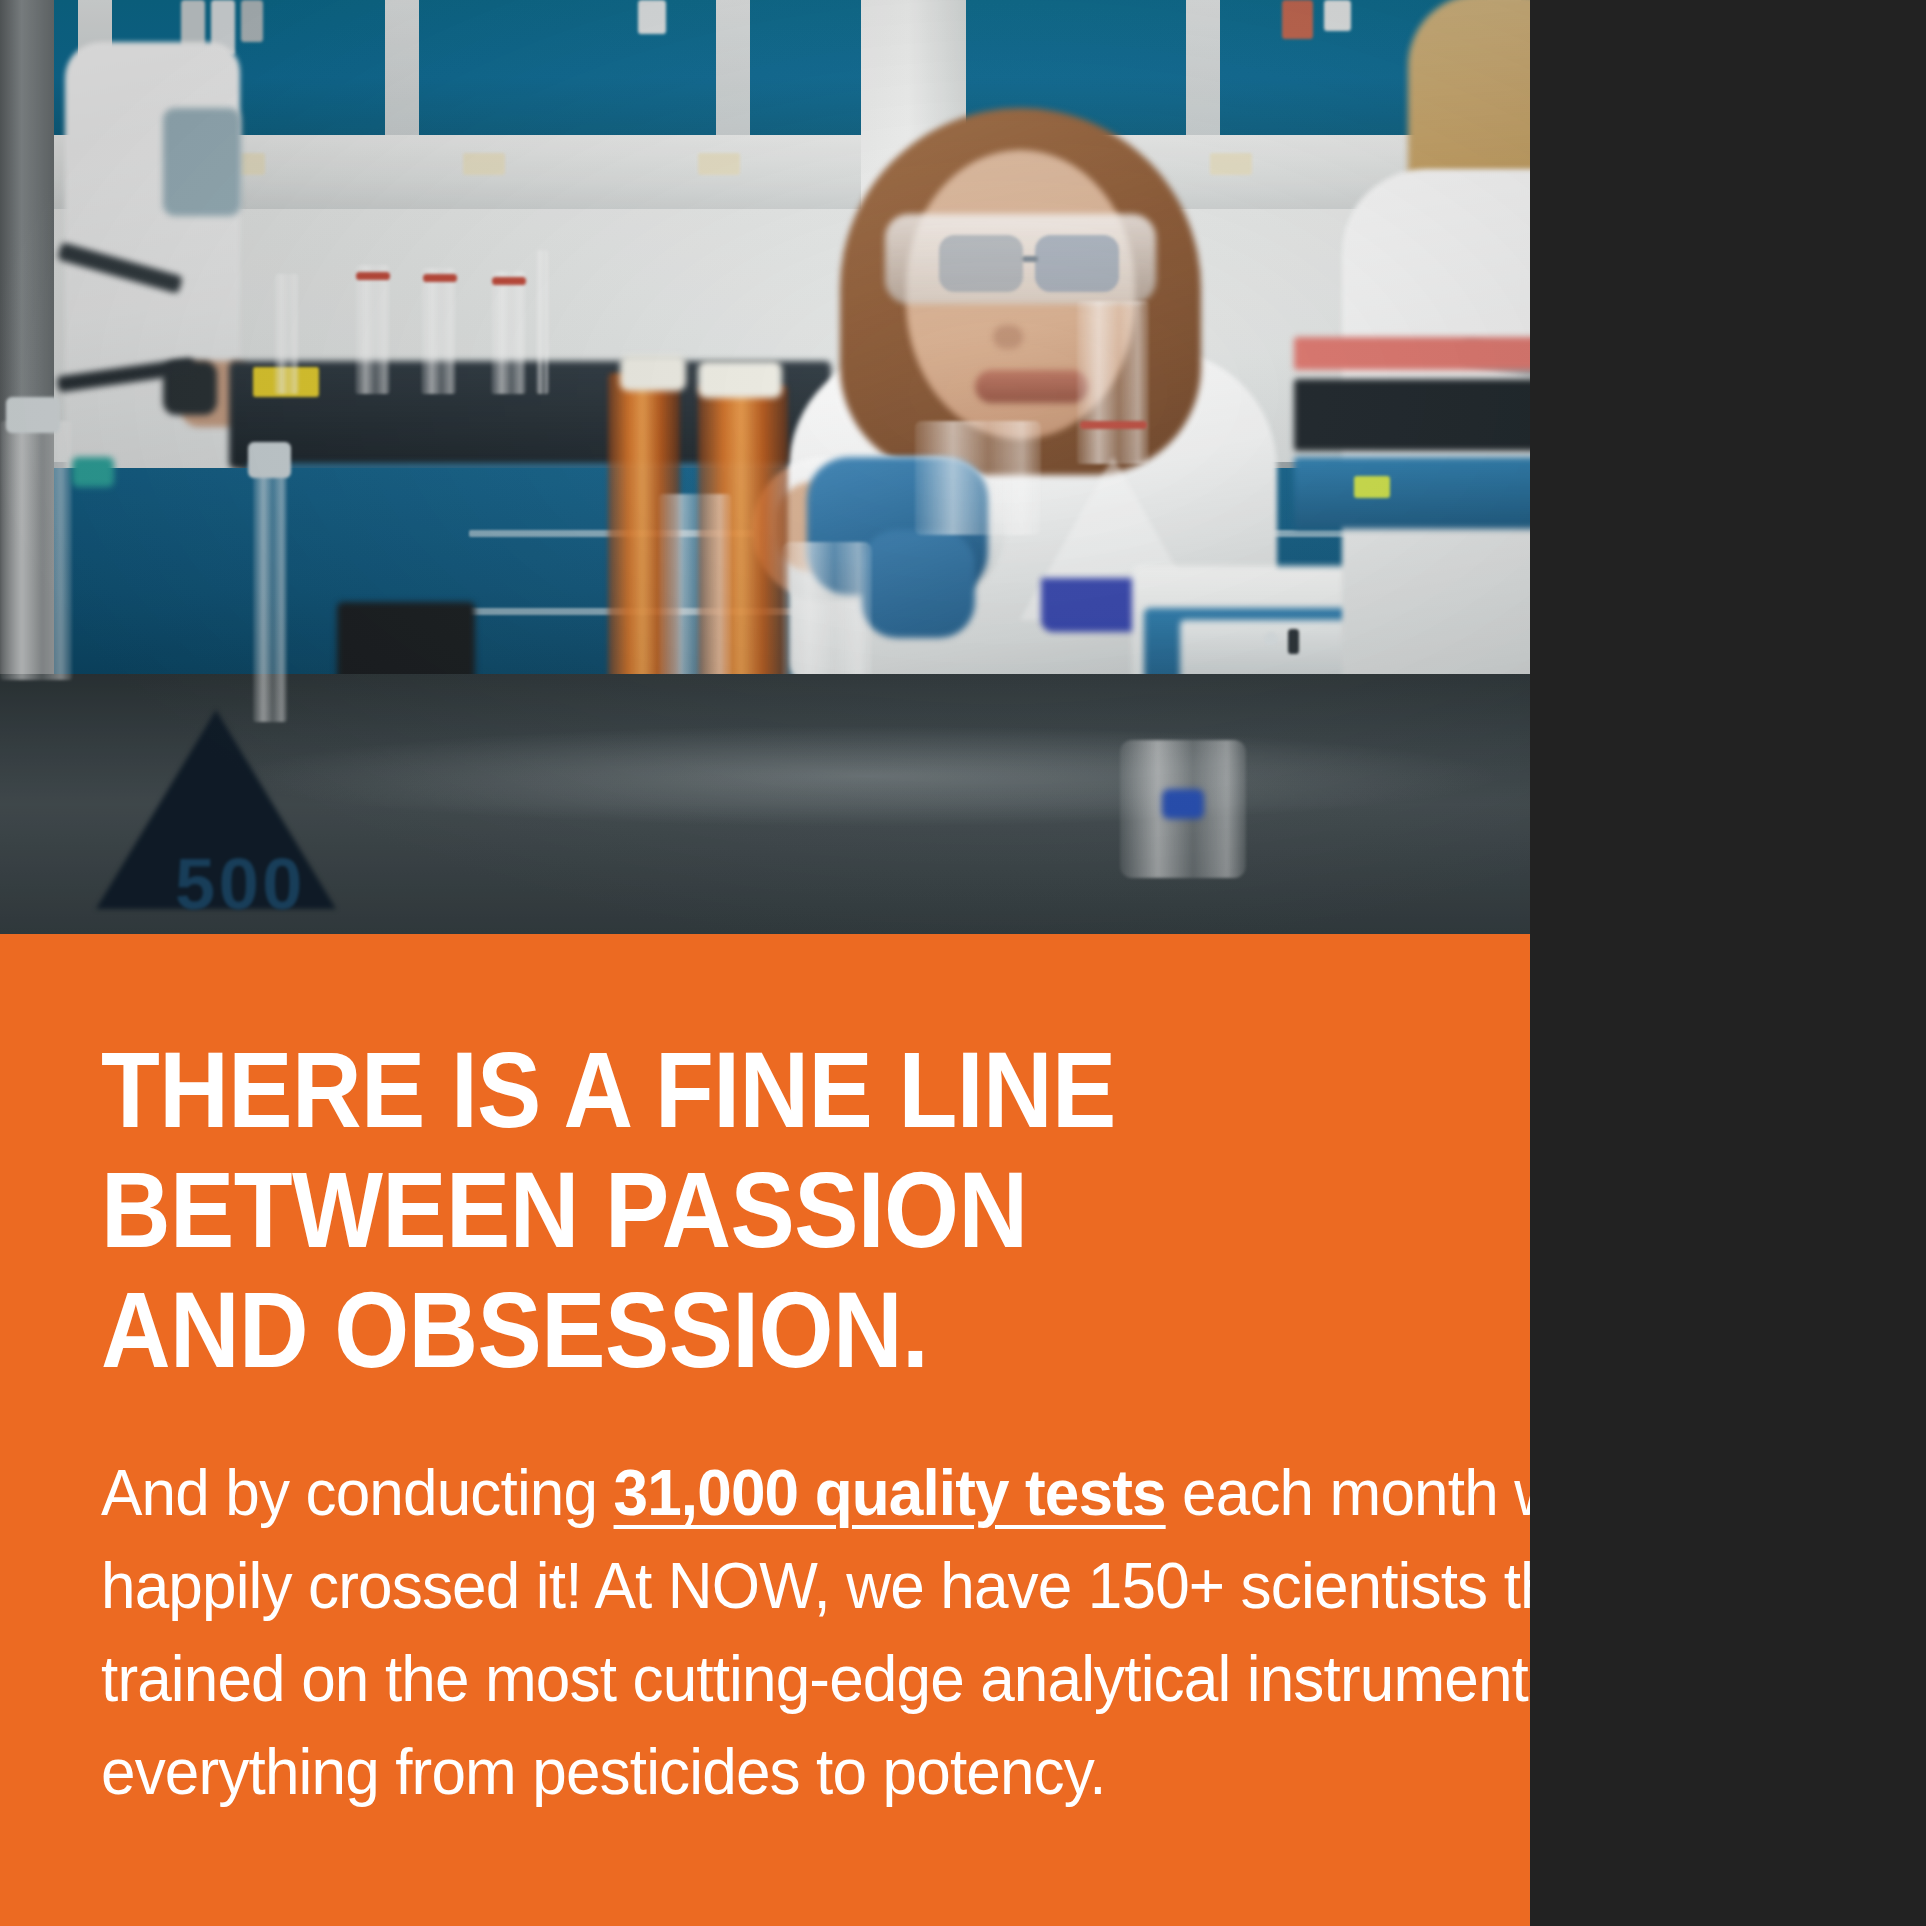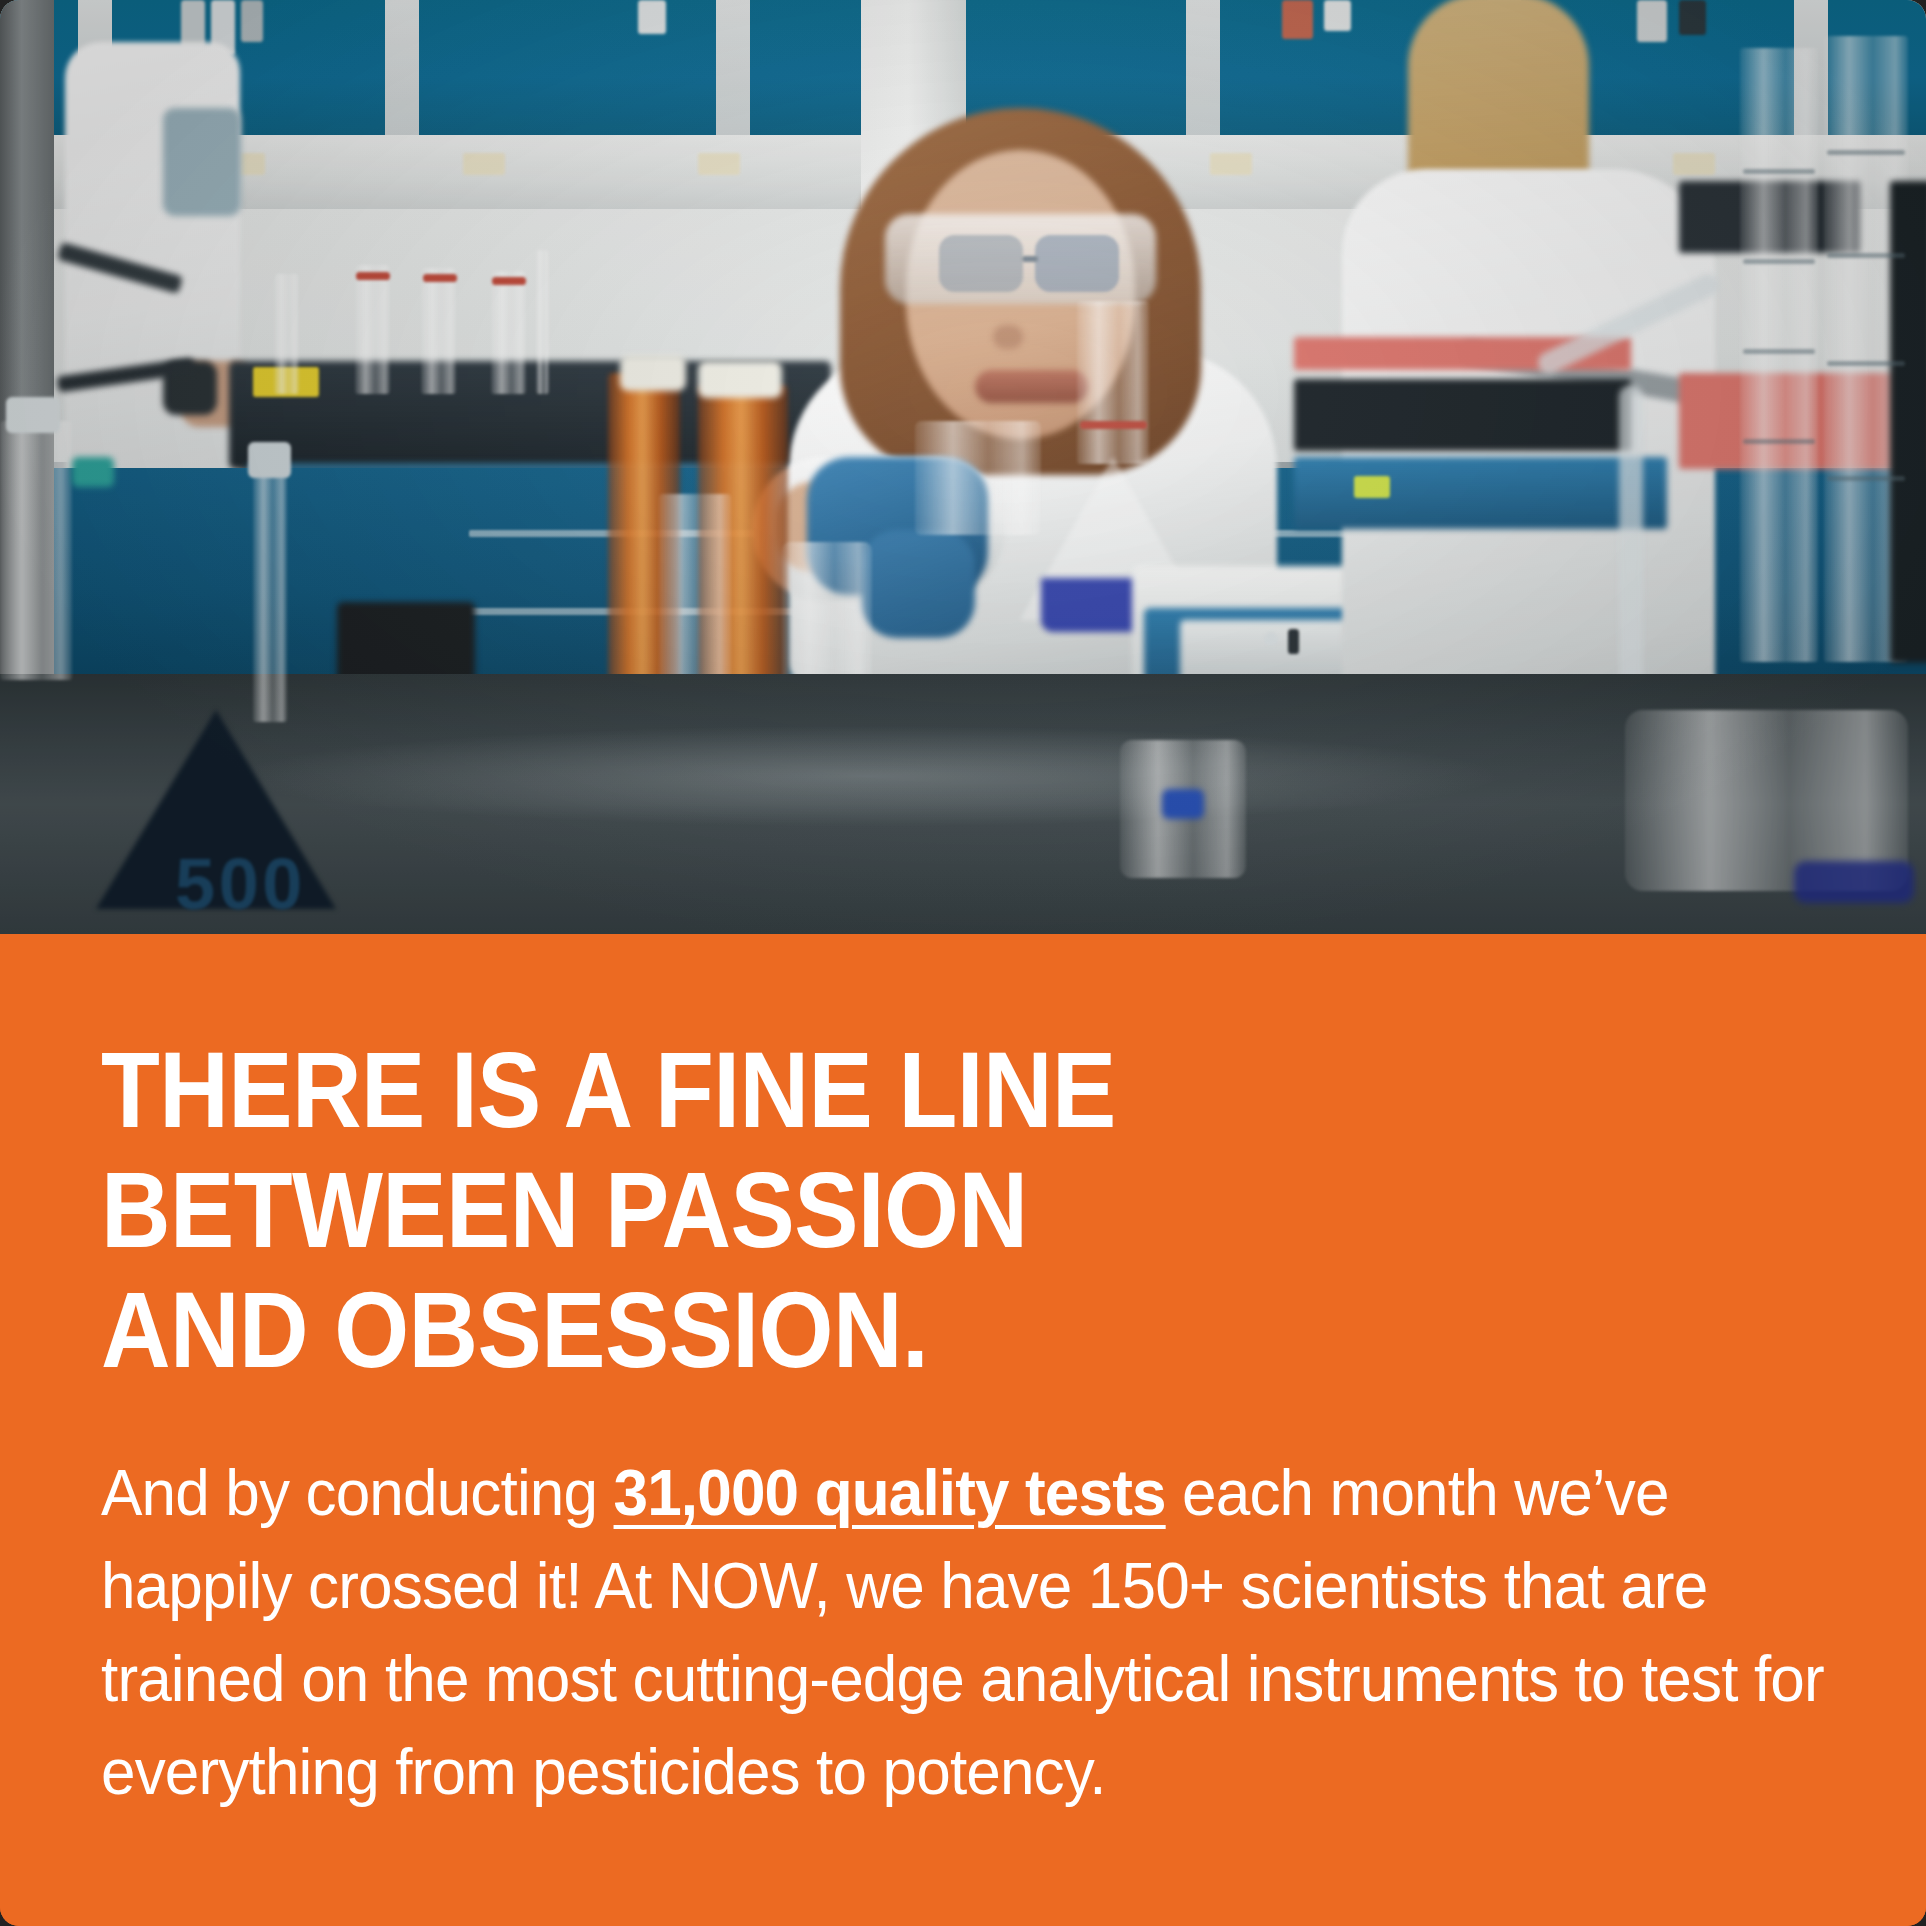--- a/index.html
+++ b/index.html
@@ -1,25 +1,24 @@
 <!DOCTYPE html>
 <html style="font-size:9.6px"><head>
 <meta charset="utf-8">
 <title>NOW Quality Tests Graphic</title>
 <style>
   html,body{margin:0;padding:0;background:#222;}
   *{box-sizing:border-box;}
 
   #card{
     position:relative;
-    width:1926px;height:1926px;
+    width:1530px;height:1926px;
     overflow:hidden;
     font-family:"Liberation Sans", sans-serif;
     background:#EC6A22;
-    border-radius:19px;
   }
 
   
   #photo{
     position:absolute;left:0;top:0;width:1926px;height:934px;
     overflow:hidden;
     background:#9aa3a6;
   }
 
   

